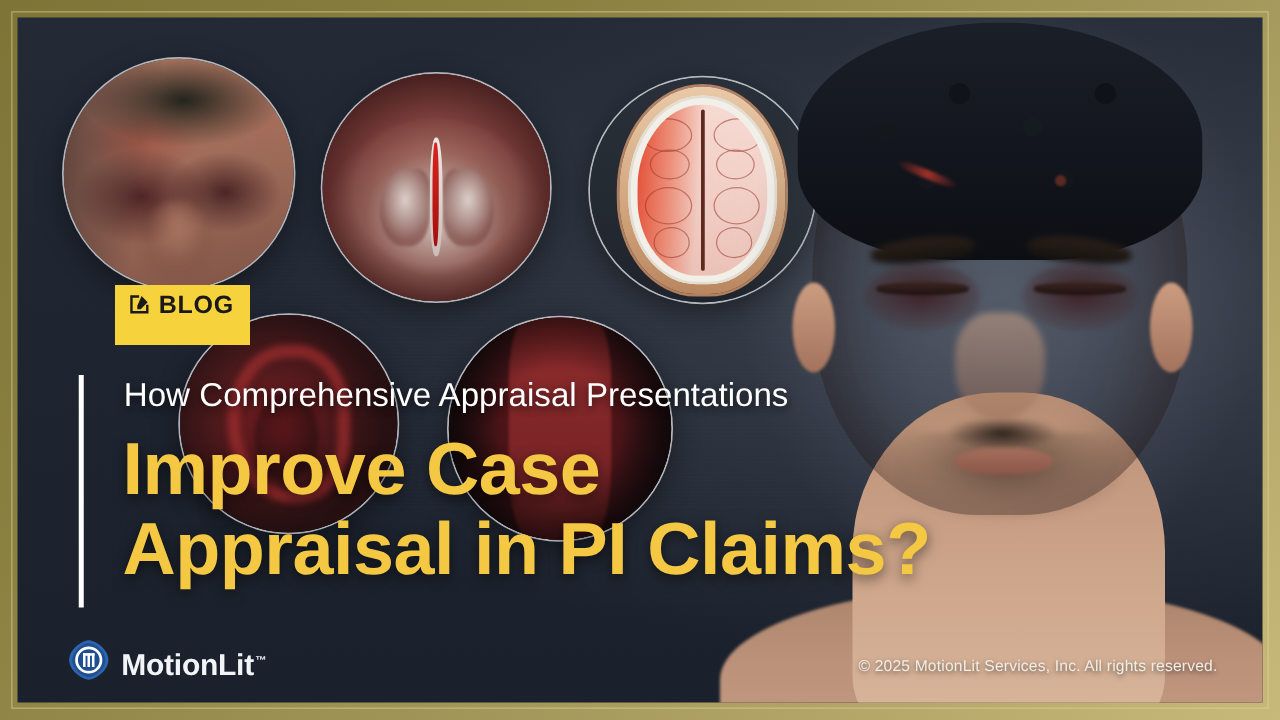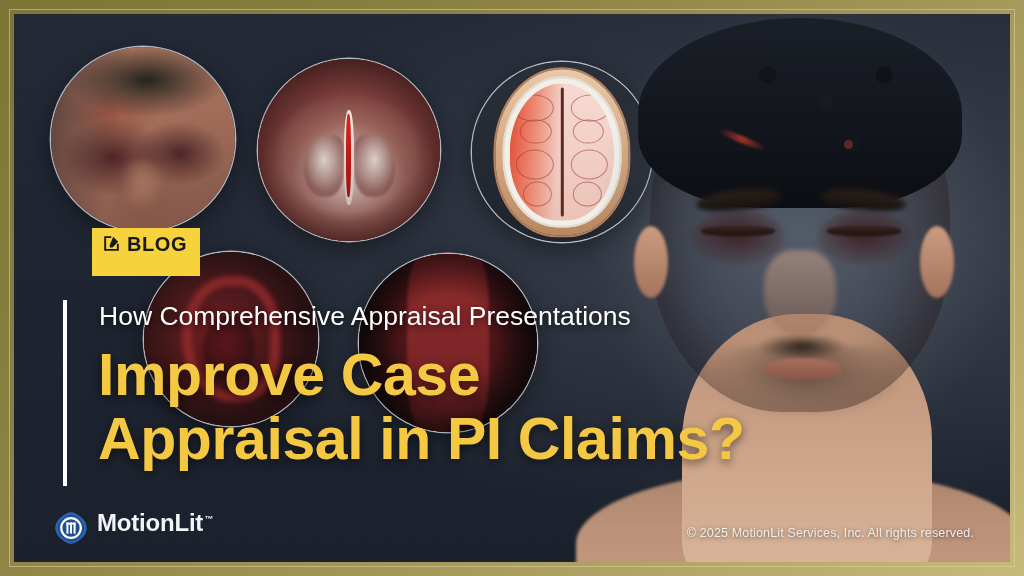--- a/index.html
+++ b/index.html
@@ -294,21 +294,21 @@
     position:absolute; left:84px; top:330px; width:760px;
     color:#f5c843; font-size:59px; font-weight:700; line-height:1.08;
     letter-spacing:-.4px;
     text-shadow:0 3px 10px rgba(0,0,0,.55);
   }
   #headline span{ display:block; }
 
   
   #logo{
     position:absolute; left:40px; top:497px; z-index:5;
-    display:flex; align-items:flex-start; gap:9px;
+    display:flex; align-items:flex-end; gap:9px;
   }
   #logo .mark{ width:34px; height:34px; display:block; }
   #logo .wordmark{
     color:#f2f4f7; font-size:24px; font-weight:700; letter-spacing:-.2px;
     position:relative; line-height:1;
   }
   #logo .tm{
     font-size:9px; font-weight:700; vertical-align:super;
     margin-left:1px; letter-spacing:0;
   }

